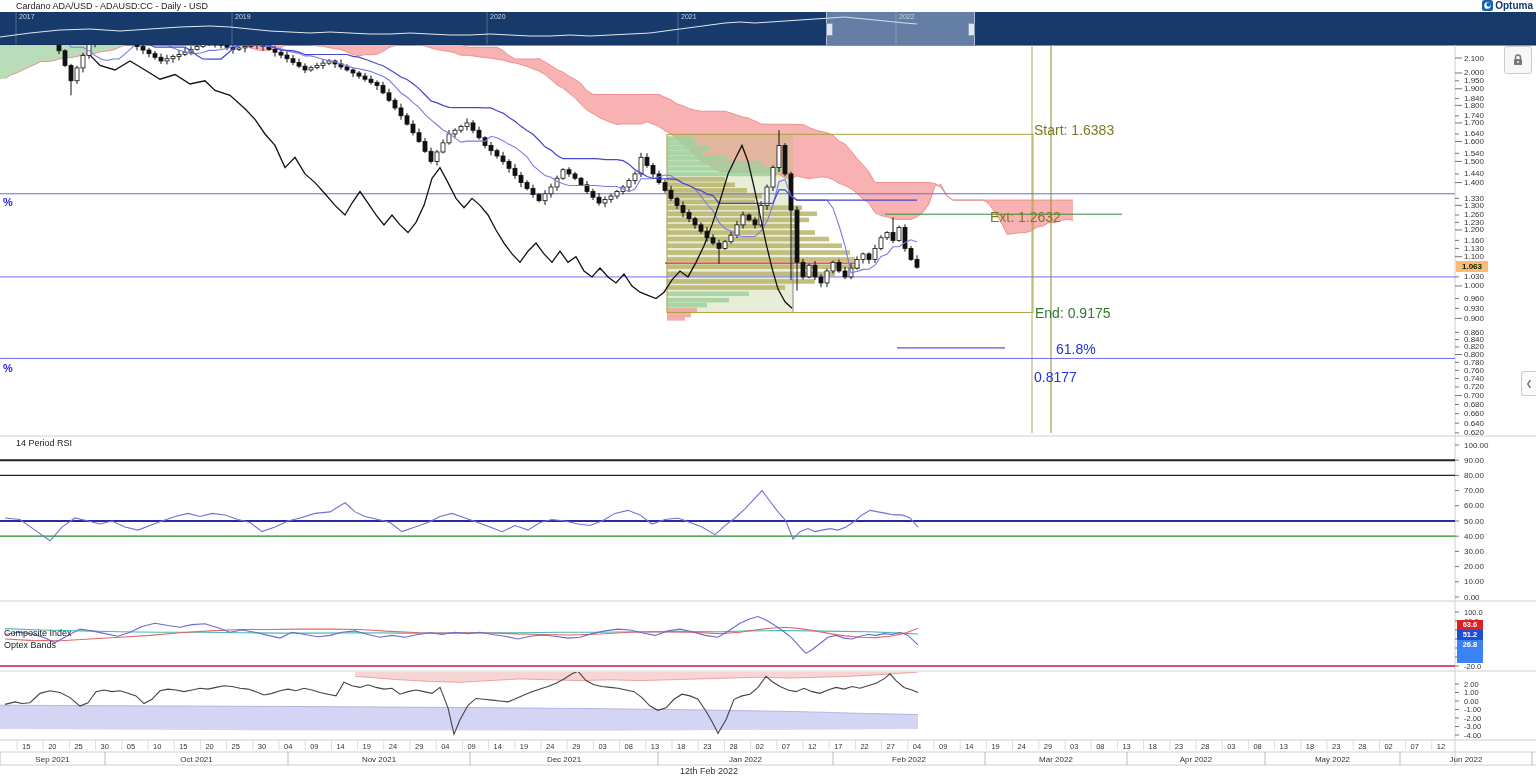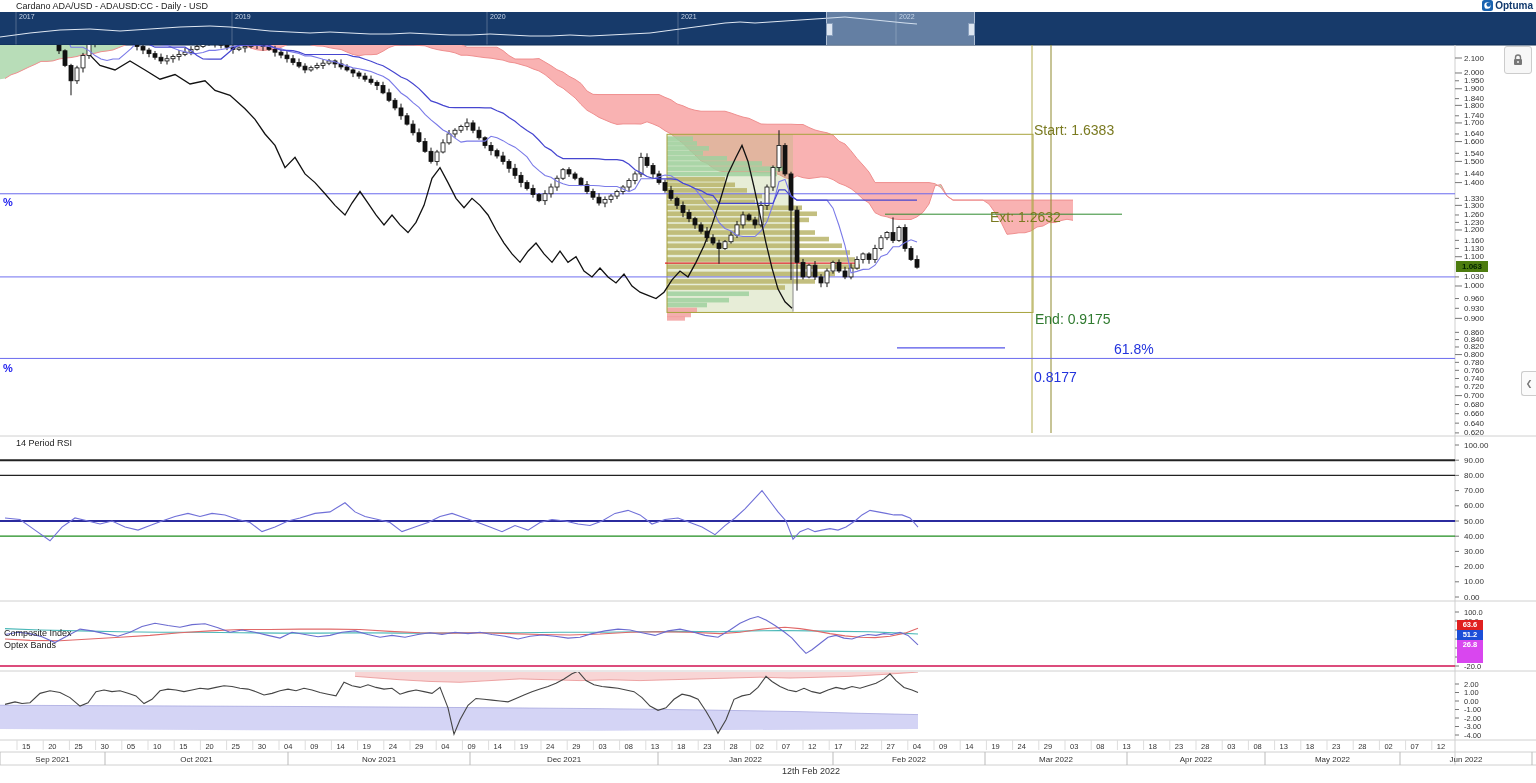--- a/index.html
+++ b/index.html
@@ -8,26 +8,26 @@
   .lbl{position:absolute;z-index:3;white-space:nowrap;}
   .titlebar-text{left:16px;top:1px;font-size:9px;color:#222;}
   .logo{right:3px;top:0px;display:flex;align-items:flex-end;gap:2px;z-index:4;}
   .logo-text{font-size:10px;font-weight:bold;color:#123a6e;}
   .tl-year{font-size:7px;color:#c9d5e7;z-index:3;}
   .tl-selection{left:826px;top:12px;width:147px;height:33px;background:rgba(195,212,232,0.45);border-left:1px solid #aebfd6;border-right:1px solid #aebfd6;z-index:3;}
   .tl-handle{position:absolute;top:11px;width:5px;height:11px;background:#dde6f2;border:1px solid #8aa0bd;}
   .hleft{left:-1px;} .hright{right:-1px;}
   .panel-title{font-size:9px;color:#222;}
   .fib-label{font-size:14px;padding-left:22px;}
-  .olive{color:#7a7a20;} .dgreen{color:#2f7a2f;margin-top:6px;} .fblue{color:#2233dd;}
+  .olive{color:#7a7a20;} .dgreen{color:#2f7a2f;} .fblue{color:#2233dd;}
   .pct{font-size:11px;font-weight:bold;color:#2222ee;}
-  .price-badge{left:1456px;top:261px;width:32px;height:11px;background:#4d7c0f;color:#002200;
+  .price-badge{left:1456px;top:261px;width:32px;height:11px;background:#fdba74;color:#002200;
     font-size:8px;font-weight:bold;text-align:center;line-height:11px;z-index:3;}
   .cbadge{width:26px;height:23px;color:#fff;font-size:7.5px;font-weight:bold;text-align:center;line-height:9px;z-index:3;}
-  .footer-date{left:680px;top:766px;width:160px;text-align:right;font-size:9px;color:#333;}
+  .footer-date{left:680px;top:766px;width:160px;text-align:left;font-size:9px;color:#333;}
   .lock{left:1504px;top:46px;width:26px;height:26px;background:#f7f7f7;border:1px solid #ccc;border-radius:3px;
     display:flex;align-items:center;justify-content:center;z-index:3;}
   .collapse{left:1521px;top:371px;width:14px;height:23px;background:#fbfbfb;border:1px solid #ccc;border-right:none;
     border-radius:3px 0 0 3px;color:#777;font-size:8px;display:flex;align-items:center;justify-content:center;z-index:3;}
 </style>
 </head>
 <body>
 
 <div id="app">
 
@@ -902,31 +902,31 @@
     <div class="tl-handle hright"></div>
   </div>
 
   <span class="lbl pct" style="left:3px;top:196px;">%</span>
   <span class="lbl pct" style="left:3px;top:362px;">%</span>
 
   <span class="lbl fib-label olive" style="left:1012px;top:122px;">Start: 1.6383</span>
   <span class="lbl fib-label olive" style="left:968px;top:209px;">Ext: 1.2632</span>
   <span class="lbl fib-label dgreen" style="left:1013px;top:305px;">End: 0.9175</span>
   <span class="lbl fib-label fblue" style="left:1012px;top:341px;margin-top:28px;">0.8177</span>
-  <span class="lbl fib-label fblue" style="left:1092px;top:341px;">61.8%</span>
+  <span class="lbl fib-label fblue" style="left:1034px;top:341px;">61.8%</span>
 
   <div class="lbl price-badge">1.063</div>
 
   <span class="lbl panel-title" style="left:4px;top:438px;margin-left:12px;">14 Period RSI</span>
   <span class="lbl panel-title" style="left:4px;top:628px;">Composite Index</span>
   <span class="lbl panel-title" style="left:4px;top:640px;">Optex Bands</span>
 
   <div class="lbl cbadge" style="left:1457px;top:620px;background:#e02020;">63.6</div>
   <div class="lbl cbadge" style="left:1457px;top:630px;background:#1d4ed8;">51.2</div>
-  <div class="lbl cbadge" style="left:1457px;top:640px;background:#d946ef;">26.8</div>
+  <div class="lbl cbadge" style="left:1457px;top:640px;background:#3b82f6;">26.8</div>
 
   <div class="lbl footer-date">12th Feb 2022</div>
 
   <div class="lbl lock">
     <svg width="14" height="14" viewBox="0 0 14 14">
       <rect x="3" y="6" width="8" height="6" rx="1" fill="#777"></rect>
       <path d="M4.5 6 V4.5 a2.5 2.5 0 0 1 5 0 V6" fill="none" stroke="#777" stroke-width="1.4"></path>
       <circle cx="7" cy="9" r="1" fill="#eee"></circle>
     </svg>
   </div>

